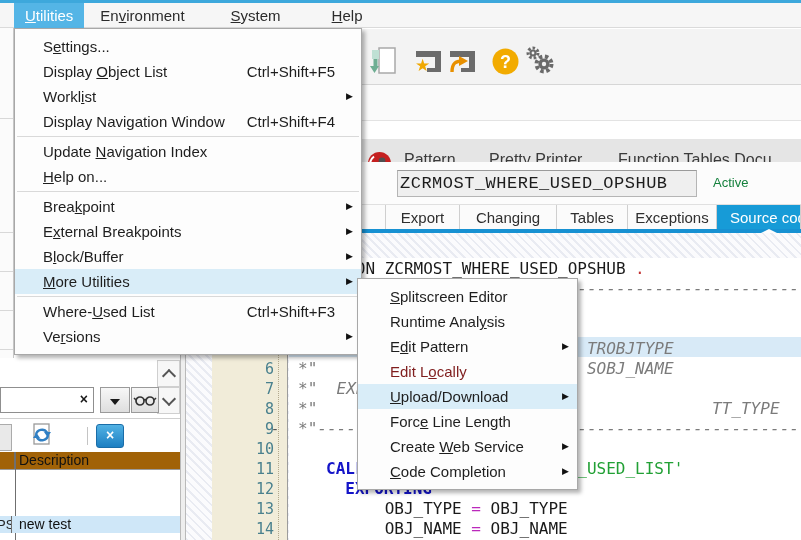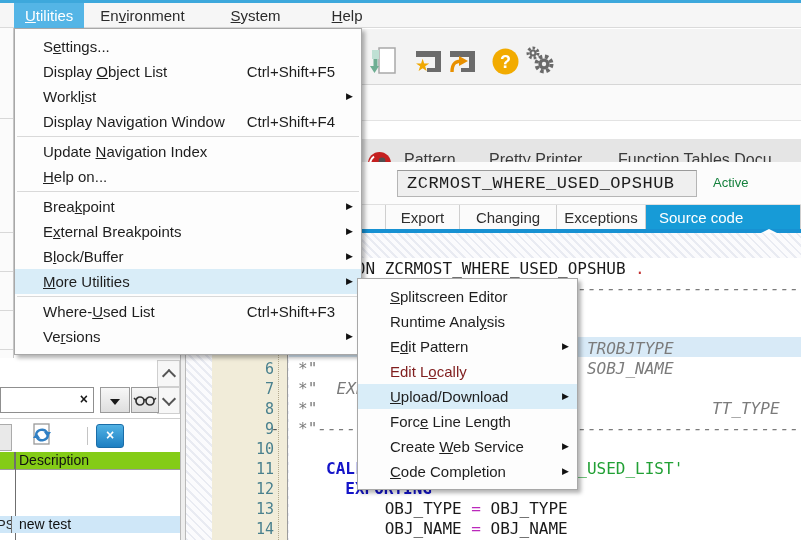--- a/index.html
+++ b/index.html
@@ -22,21 +22,21 @@
 
   #band-empty{left:0;top:85px;width:801px;height:35px;background:#fafafa;border-bottom:1px solid #e3e3e3;}
 
   #appbar{left:0;top:139px;width:801px;height:41px;background:#e5e5e5;}
   .ab-btn{position:absolute;top:9px;height:24px;line-height:24px;color:#3a3a3a;font-size:16px;cursor:pointer;white-space:nowrap;}
 
   #objrow{left:0;top:162px;width:801px;height:42px;background:#fcfcfc;}
   #obj-field{position:absolute;left:397px;top:8px;width:300px;height:27px;background:#efefef;
              border:1px solid #b5b5b5;border-top-color:#9a9a9a;box-sizing:border-box;
              font-family:"Liberation Mono","DejaVu Sans Mono",monospace;font-size:17px;color:#1c1c1c;
-             line-height:25px;padding-left:9px;letter-spacing:.5px;}
+             line-height:25px;padding-left:2px;letter-spacing:.5px;}
   #obj-status{position:absolute;left:713px;top:13px;font-size:13px;color:#15803d;}
 
   
   #tabstrip{left:180px;top:204px;width:621px;height:25px;background:#fbfbfb;border-top:1px solid #e0e0e0;display:flex;}
   .tab{height:25px;line-height:25px;text-align:center;color:#2f2f2f;border-right:1px solid #cfcfcf;
        box-sizing:border-box;cursor:pointer;white-space:nowrap;overflow:hidden;}
   .tab.stub{width:206px;}
   .tab.active{background:#179bd7;color:#fff;text-align:left;padding-left:13px;flex:1;}
   #bluebar{left:180px;top:229px;width:621px;height:4px;background:#1791d2;}
   #bluebar-notch{left:761px;top:229px;width:0;height:0;border-left:8px solid transparent;
@@ -84,21 +84,21 @@
   #btn-glasses{left:131px;width:28px;}
   #panel-sep{position:absolute;left:0;top:60px;width:180px;border-top:1px solid #cfcfcf;}
   #btn-frag{position:absolute;left:-4px;top:66px;width:14px;height:25px;background:#e9e9e9;border:1px solid #ababab;}
   #btn-refresh{position:absolute;left:28px;top:64px;width:34px;height:28px;cursor:pointer;}
   #icons-vsep{position:absolute;left:87px;top:69px;height:18px;border-left:1px solid #c4c4c4;}
   #btn-bluex{position:absolute;left:96px;top:66px;width:28px;height:24px;border-radius:3px;cursor:pointer;
              background:linear-gradient(#52b2e4,#1d7fc2);border:1px solid #1a6da8;box-sizing:border-box;
              color:#fff;font-weight:bold;font-size:14px;text-align:center;line-height:21px;}
 
   #panel-table{position:absolute;left:0;top:94px;width:180px;height:88px;}
-  #pt-header{position:absolute;left:0;top:0;width:180px;height:18px;background:#84cc16;
+  #pt-header{position:absolute;left:0;top:0;width:180px;height:18px;background:#a16207;
              border-bottom:1px solid #9c9c9c;box-sizing:border-box;font-size:13px;color:#222;}
   .pt-c1{position:absolute;left:0;top:0;width:15px;height:100%;border-right:1px solid #6f6f6f;
          box-sizing:border-box;overflow:hidden;font-size:13px;}
   .pt-c2{position:absolute;left:19px;top:0;font-size:14px;color:#111;line-height:20px;}
   #pt-vline{position:absolute;left:15px;top:0;height:88px;border-left:1px solid #6f6f6f;}
   .pt-row{position:absolute;left:0;width:180px;}
   #pt-row1{top:18px;height:22px;}
   #pt-row2{top:64px;height:17px;background:#cfe7f8;}
   #pt-row2 .pt-c2{line-height:17px;}
   #pt-row2 .pt-c1{line-height:17px;margin-left:-3px;}
@@ -196,20 +196,21 @@
 
   <div class="abs" id="objrow">
     <div id="obj-field">ZCRMOST_WHERE_USED_OPSHUB</div>
     <div id="obj-status">Active</div>
   </div>
 
   <div class="abs" id="tabstrip">
     <div class="tab stub"></div>
   <div class="tab" style="width: 74px;">Export</div>
       <div class="tab" style="width: 97px;">Changing</div>
+      <div class="tab" style="width: 71px;">Tables</div>
       <div class="tab" style="width: 89px;">Exceptions</div>
       <div class="tab active">Source code</div>
     </div>
   <div class="abs" id="bluebar"></div>
   <div class="abs" id="bluebar-notch"></div>
 
   <div class="abs" id="editor">
     <div id="ed-gutter"></div>
     <div id="ed-dotted"></div>
     <div id="ed-gutter-divider"></div>

